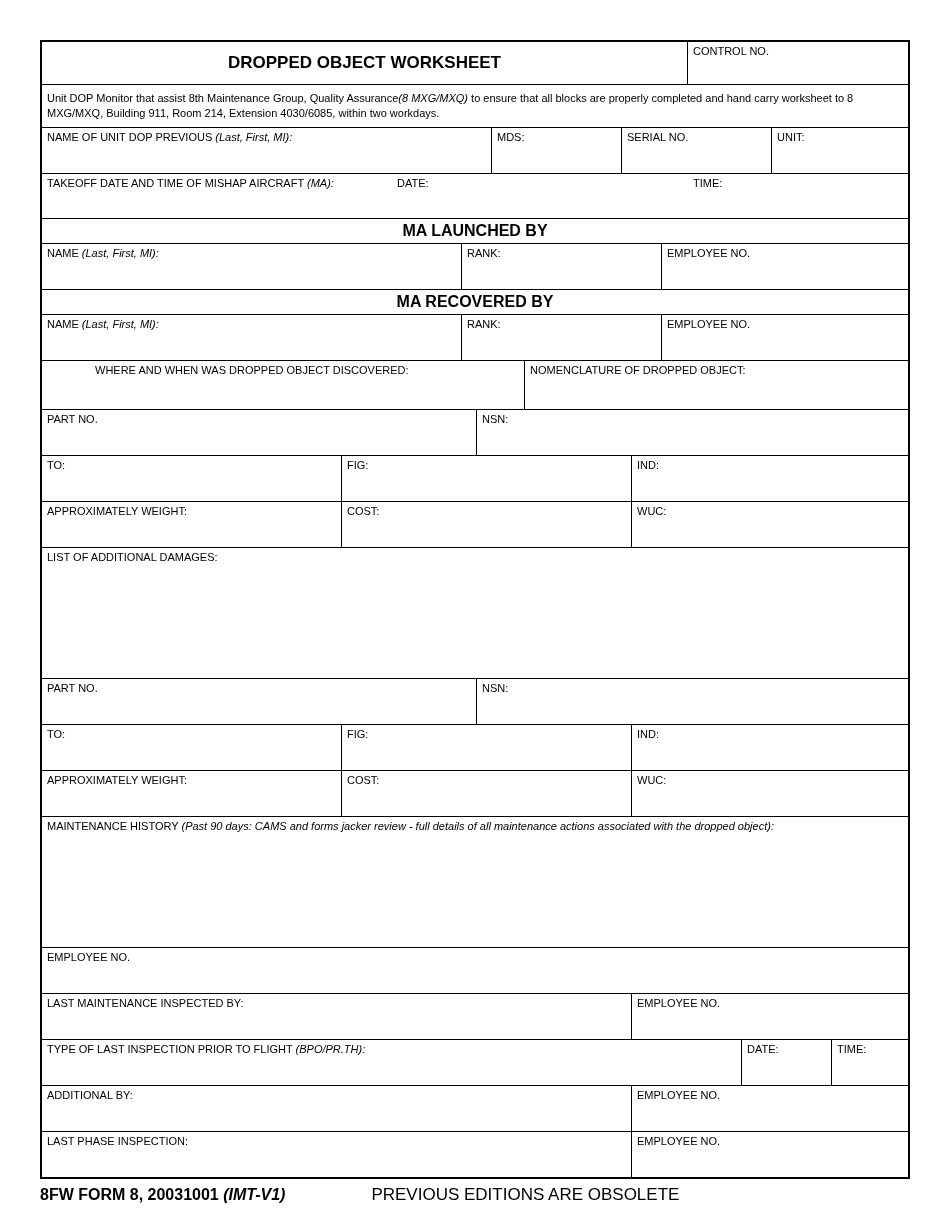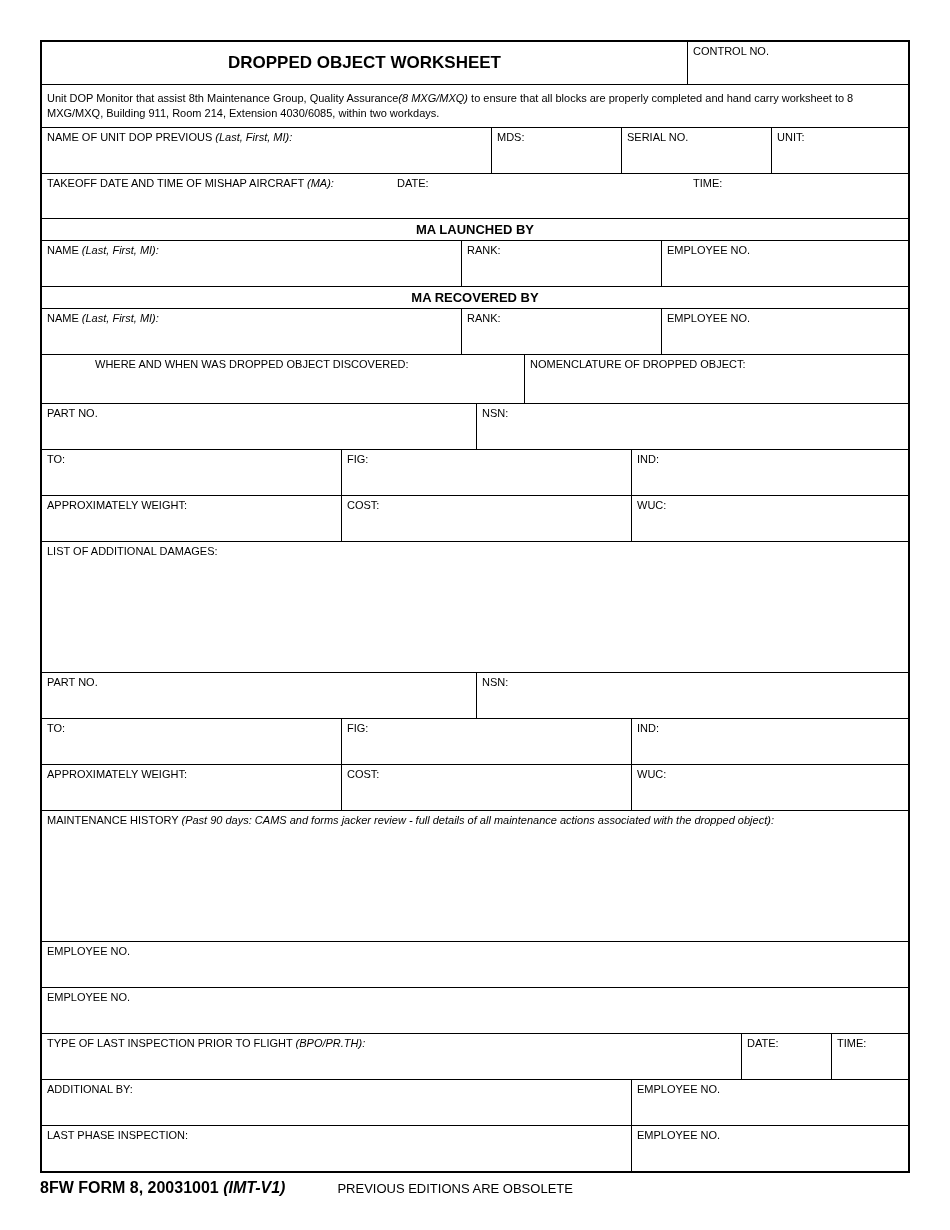--- a/index.html
+++ b/index.html
@@ -8,30 +8,30 @@
     .row { display: flex; border-bottom: 1px solid #000; }
     .row:last-child { border-bottom: none; }
     .cell { border-right: 1px solid #000; padding: 3px 5px; position: relative; }
     .cell:last-child { border-right: none; }
     .label { font-size: 11px; font-weight: normal; display: block; }
     .italic { font-style: italic; }
     .title-cell { flex: 1; text-align: center; padding: 11px 5px; }
     .title-text { font-size: 17px; font-weight: bold; }
     .control-cell { width: 220px; padding: 3px 5px; }
     .instruction { font-size: 11px; padding: 6px 5px; line-height: 1.35; }
-    .section-header { text-align: center; padding: 3px 5px; font-size: 13px; font-weight: bold; border-bottom: 1px solid #000; }
+    .section-header { text-align: center; padding: 3px 5px; font-size: 16px; font-weight: bold; border-bottom: 1px solid #000; }
     .tall { min-height: 45px; }
     .taller { min-height: 48px; }
     .xtall { min-height: 130px; }
     .xxtall { min-height: 130px; }
     .dt-main { padding: 3px 5px; }
     .dt-sub { padding: 3px 5px; }
     .footer { width: 870px; margin: 6px auto 0; display: flex; align-items: baseline; }
     .footer-form { font-size: 16px; font-weight: bold; }
-    .footer-note { font-size: 13px; margin-left: 52px; }
+    .footer-note { font-size: 17px; margin-left: 86px; }
     .fill { flex: 1; }
     .input-area { display: block; width: 100%; border: none; outline: none; font-size: 11px; font-family: inherit; background: transparent; min-height: 14px; }
   </style>
 </head>
 <body>
 
 <div class="form-container">
 
   <div class="row">
     <div class="cell title-cell">
@@ -224,20 +224,24 @@
   </div>
 
   <div class="row">
     <div class="cell tall fill">
       <span class="label">EMPLOYEE NO.</span>
       <input class="input-area" style="">
     </div>
   </div>
 
   <div class="row">
+    <div class="cell tall" style="flex:0 0 590px;">
+      <span class="label">LAST MAINTENANCE INSPECTED BY:</span>
+      <input class="input-area" style="">
+    </div>
     <div class="cell tall fill">
       <span class="label">EMPLOYEE NO.</span>
       <input class="input-area" style="">
     </div>
   </div>
 
   <div class="row">
     <div class="cell tall" style="flex:0 0 700px;">
       <span class="label"><span>TYPE OF LAST INSPECTION PRIOR TO FLIGHT </span><span class="italic">(BPO/PR.TH):</span></span>
       <input class="input-area" style="">

